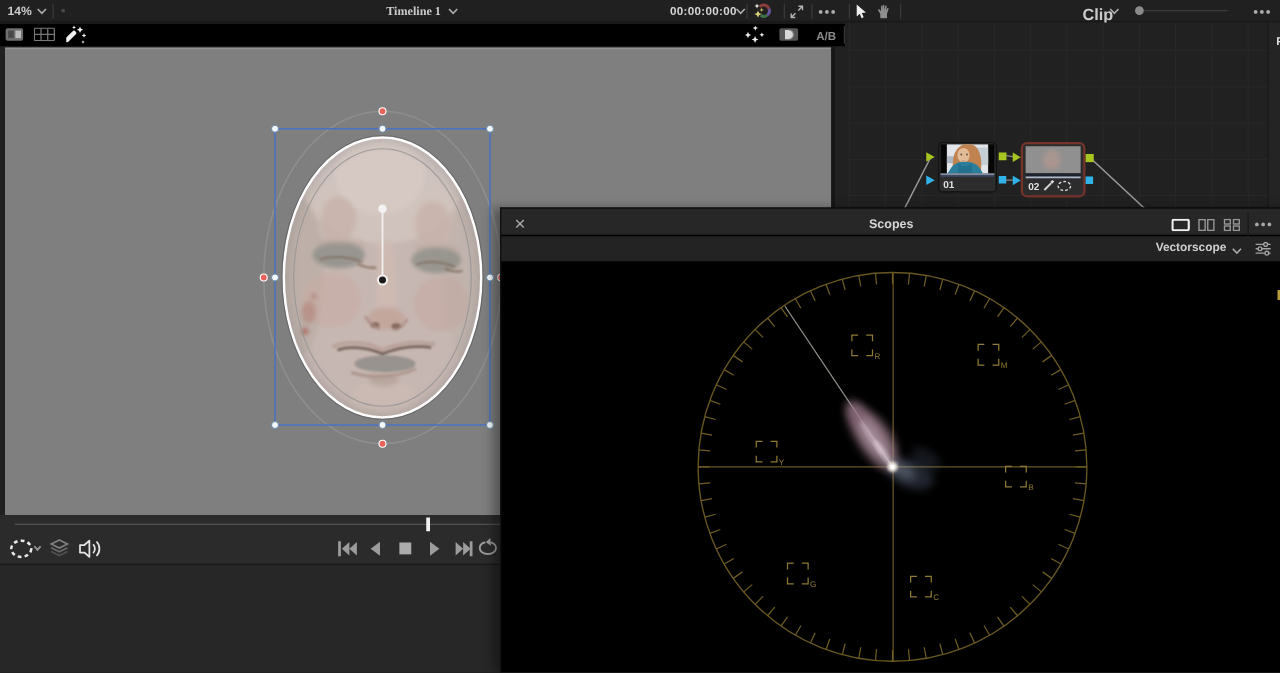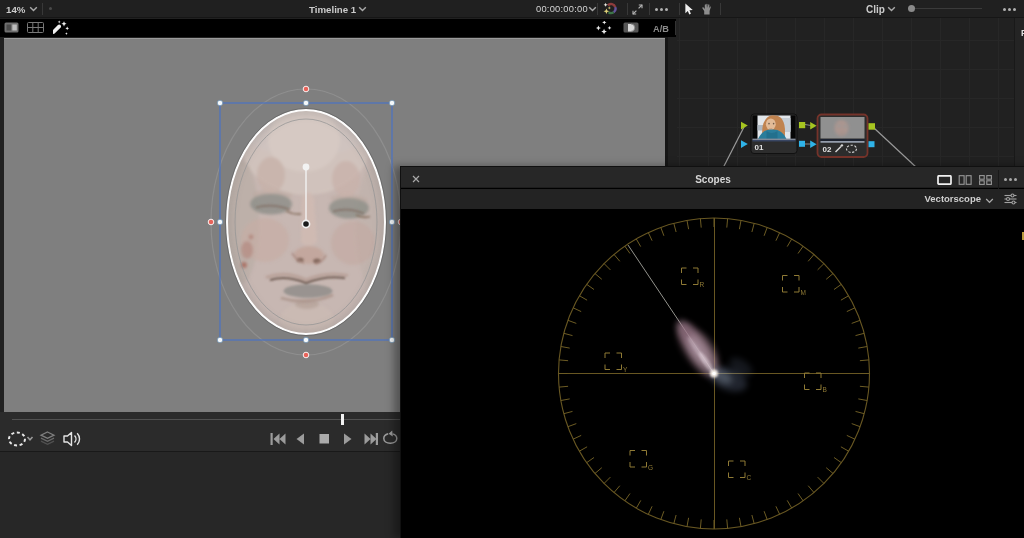--- a/index.html
+++ b/index.html
@@ -11,26 +11,26 @@
 <body>
 
 <div class="abs" id="topbar" style="left:0;top:0;width:1024px;height:18px;background:#202020;border-bottom:1px solid #161616;">
   <span class="abs" style="left:6px;top:3.5px;font-size:9.7px;font-weight:bold;color:#cbcbcb;">14%</span>
   <svg class="abs" style="left:29px;top:5px;" width="9" height="8">
       <path d="M1.2 2.2 L4.5 5.6 L7.8 2.2" stroke="#aaaaaa" stroke-width="1.4" fill="none"></path>
     </svg>
   <div class="abs" style="left:42px;top:3px;width:1px;height:12px;background:#383838;"></div>
   <div class="abs" style="left:49px;top:7px;width:3px;height:3px;background:#4a4a4a;border-radius:50%;"></div>
 
-  <span class="abs" style="left:309px;top:3.5px;font-size:9.7px;font-weight:bold;color:#cbcbcb;">Timeline 1</span>
+  <span class="abs" style="left:309px;top:3.5px;font-size:9.7px;font-weight:bold;color:#cbcbcb;font-family:Liberation Serif, serif;">Timeline 1</span>
   <svg class="abs" style="left:358px;top:5px;" width="9" height="8">
       <path d="M1.2 2.2 L4.5 5.6 L7.8 2.2" stroke="#aaaaaa" stroke-width="1.4" fill="none"></path>
     </svg>
 
-  <span class="abs" style="left:536px;top:4px;font-size:9.3px;font-weight:normal;color:#d4d4d4;letter-spacing:0.25px;">00:00:00:00</span>
+  <span class="abs" style="left:536px;top:4px;font-size:9.3px;font-weight:bold;color:#d4d4d4;letter-spacing:0.25px;">00:00:00:00</span>
   <svg class="abs" style="left:588px;top:5px;" width="9" height="8">
       <path d="M1.2 2.2 L4.5 5.6 L7.8 2.2" stroke="#aaaaaa" stroke-width="1.4" fill="none"></path>
     </svg>
   <div class="abs" style="left:597px;top:3px;width:1px;height:12px;background:#383838;"></div>
 
   <svg class="abs" style="left:601px;top:1px;" width="16" height="16" viewBox="0 0 16 16">
     <g fill="none" stroke-width="2.4">
       <path d="M6.9 4.4 A4.3 4.3 0 0 1 14.2 6.1" stroke="#8e3c3c"></path>
       <path d="M14.2 6.1 A4.3 4.3 0 0 1 12.6 11.3" stroke="#64549c"></path>
       <path d="M12.6 11.3 A4.3 4.3 0 0 1 7.6 11.2" stroke="#3c7448"></path>
@@ -56,21 +56,21 @@
   <div class="abs" style="left:679px;top:3px;width:1px;height:12px;background:#383838;"></div>
 
   <svg class="abs" style="left:684px;top:3px;" width="10" height="13" viewBox="0 0 11 14">
     <path d="M1.5 0.5 L1.5 11 L4.2 8.6 L5.8 12.6 L7.6 11.8 L6 7.9 L9.6 7.6 Z" fill="#efefef"></path>
   </svg>
 
   <svg class="abs" style="left:701px;top:3px;" width="12" height="12" viewBox="0 0 12 12">
     <path d="M3.2 11.5 L3.2 8 L1.5 5.4 C1 4.6 2 3.9 2.6 4.6 L3.8 6 L3.8 2 C3.8 1.1 5 1.1 5 2 L5 5 L5.3 1.4 C5.4 0.5 6.5 0.6 6.5 1.5 L6.4 5 L7.2 1.9 C7.4 1 8.5 1.3 8.4 2.2 L7.9 5.4 L8.7 3.8 C9.1 3 10.1 3.5 9.8 4.3 L8.6 8 L8.6 11.5 Z" fill="#8d8d8d"></path>
   </svg>
   <div class="abs" style="left:720px;top:3px;width:1px;height:12px;background:#383838;"></div>
-  <span class="abs" style="left:866px;top:3.5px;font-size:10px;font-weight:bold;color:#cbcbcb;">Clip</span>
+  <span class="abs" style="left:866px;top:3.5px;font-size:13px;font-weight:bold;color:#cbcbcb;">Clip</span>
   <svg class="abs" style="left:887px;top:5px;" width="9" height="8">
       <path d="M1.2 2.2 L4.5 5.6 L7.8 2.2" stroke="#aaaaaa" stroke-width="1.4" fill="none"></path>
     </svg>
   <div class="abs" style="left:915px;top:8px;width:67px;height:1px;background:#3a3a3a;"></div>
   <div class="abs" style="left:908px;top:5px;width:7px;height:7px;background:#8a8a8a;border-radius:50%;"></div>
   <div class="abs" style="left:1003px;top:7.5px;width:3px;height:3px;background:#b0b0b0;border-radius:50%;"></div>
   <div class="abs" style="left:1008px;top:7.5px;width:3px;height:3px;background:#b0b0b0;border-radius:50%;"></div>
   <div class="abs" style="left:1013px;top:7.5px;width:3px;height:3px;background:#b0b0b0;border-radius:50%;"></div>
 </div>
 

